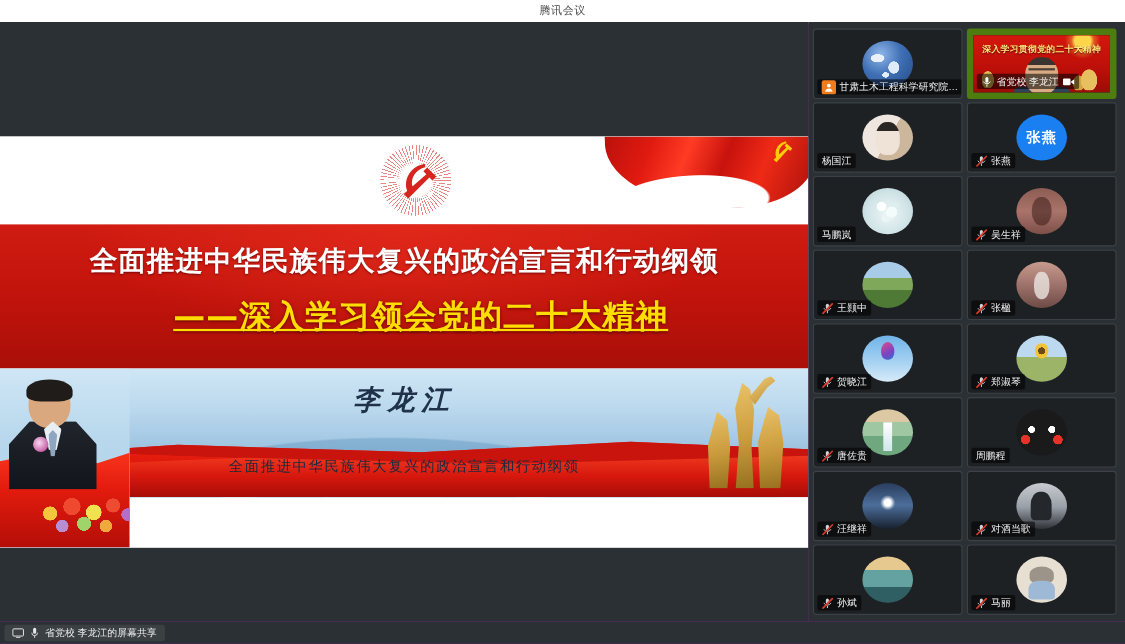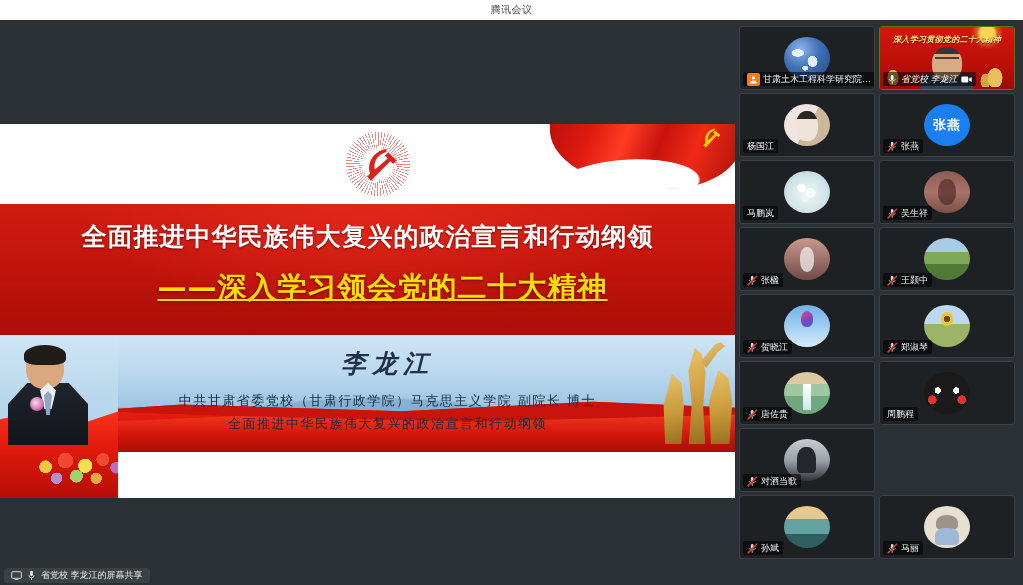--- a/index.html
+++ b/index.html
@@ -87,21 +87,20 @@
     text-shadow:0 1px 3px rgba(80,0,0,.8);
     padding-left:30px;box-sizing:border-box;text-decoration:underline;
   }
 
   
   .slide-body{
     position:absolute;left:0;top:211px;width:735px;height:117px;
     background:
       linear-gradient(180deg,#cfe6f5 0%,#bcd9ee 30%,#a8cbe6 52%,#9dc4e0 62%,#8fbbd9 72%,#8fbbd9 100%);
     overflow:hidden;
-    margin-left:20px;
   }
   .mountains{
     position:absolute;left:0;top:6px;width:735px;height:120px;
     background:
       radial-gradient(ellipse 260px 48px at 12% 78%,rgba(120,165,200,.55) 0 55%,rgba(120,165,200,0) 58%),
       radial-gradient(ellipse 300px 56px at 48% 74%,rgba(105,155,196,.50) 0 55%,rgba(105,155,196,0) 58%),
       radial-gradient(ellipse 240px 44px at 82% 80%,rgba(126,170,205,.50) 0 55%,rgba(126,170,205,0) 58%),
       radial-gradient(ellipse 180px 36px at 68% 88%,rgba(150,190,218,.45) 0 55%,rgba(150,190,218,0) 58%),
       radial-gradient(ellipse 160px 34px at 28% 90%,rgba(150,190,218,.45) 0 55%,rgba(150,190,218,0) 58%);
   }
@@ -198,21 +197,21 @@
   .rail{
     position:absolute;left:735px;top:20px;width:288px;height:545px;
     background:#2b3034;padding:6px 4px 0 4px;box-sizing:border-box;
   }
   .tile-row{display:flex;gap:4px;margin-bottom:3px;}
   .tile{
     position:relative;width:136px;height:64px;
     background:#1d2124;border:1px solid #3b4146;border-radius:3px;
     overflow:hidden;box-sizing:border-box;
   }
-  .tile.speaking{border:1px solid #4d7c0f;font-style:italic;}
+  .tile.speaking{border:6px solid #4d7c0f;}
   .avatar{
     position:absolute;left:50%;top:50%;transform:translate(-50%,-50%);
     width:46px;height:42px;border-radius:50%;overflow:hidden;
   }
   .tile-label{
     position:absolute;left:3px;bottom:3px;
     display:flex;align-items:center;gap:3px;
     max-width:126px;height:14px;padding:0 4px;
     background:rgba(0,0,0,.55);border-radius:2px;
     font-size:9px;color:#f0f2f4;white-space:nowrap;overflow:hidden;
@@ -396,21 +395,20 @@
       <div class="slide-title-block">
         <div class="title-main">全面推进中华民族伟大复兴的政治宣言和行动纲领</div>
         <div class="title-sub">——深入学习领会党的二十大精神</div>
       </div>
 
       <div class="slide-body">
         <div class="mountains"></div>
         <div class="red-ribbon"></div>
         <div class="red-ribbon2"></div>
         <div class="presenter-name">李龙江</div>
-        <div class="presenter-line1">中共甘肃省委党校（甘肃行政学院）马克思主义学院 副院长 博士</div>
         <div class="presenter-line2">全面推进中华民族伟大复兴的政治宣言和行动纲领</div>
 
         <div class="monument">
           <div class="mon-fig mf2"></div>
           <div class="mon-fig mf1"></div>
           <div class="mon-fig mf3"></div>
           <div class="mon-arm"></div>
         </div>
       </div>
 
@@ -502,43 +500,43 @@
               <path d="M2.8 7.4a5.2 5.2 0 0 0 9.4 0" fill="none" stroke="#cfd4d8" stroke-width="1.2"></path>
               <rect x="6.9" y="11.2" width="1.3" height="3" fill="#cfd4d8"></rect>
               <line x1="1.6" y1="14.4" x2="14" y2="1.8" stroke="#e03a2a" stroke-width="2.2" stroke-linecap="round"></line>
             </svg>
             <span class="name-txt">吴生祥</span>
           </div>
         </div>
       </div>
       <div class="tile-row">
         <div class="tile">
+          <div class="avatar av-field"></div>
+          <div class="tile-label">
+            <svg class="mic" viewBox="0 0 16 16">
+              <rect x="5.5" y="1.5" width="4" height="7.5" rx="2" fill="#cfd4d8"></rect>
+              <path d="M2.8 7.4a5.2 5.2 0 0 0 9.4 0" fill="none" stroke="#cfd4d8" stroke-width="1.2"></path>
+              <rect x="6.9" y="11.2" width="1.3" height="3" fill="#cfd4d8"></rect>
+              <line x1="1.6" y1="14.4" x2="14" y2="1.8" stroke="#e03a2a" stroke-width="2.2" stroke-linecap="round"></line>
+            </svg>
+            <span class="name-txt">王颢中</span>
+          </div>
+        </div>
+        <div class="tile">
           <div class="avatar av-couple"></div>
           <div class="tile-label">
             <svg class="mic" viewBox="0 0 16 16">
               <rect x="5.5" y="1.5" width="4" height="7.5" rx="2" fill="#cfd4d8"></rect>
               <path d="M2.8 7.4a5.2 5.2 0 0 0 9.4 0" fill="none" stroke="#cfd4d8" stroke-width="1.2"></path>
               <rect x="6.9" y="11.2" width="1.3" height="3" fill="#cfd4d8"></rect>
               <line x1="1.6" y1="14.4" x2="14" y2="1.8" stroke="#e03a2a" stroke-width="2.2" stroke-linecap="round"></line>
             </svg>
             <span class="name-txt">张楹</span>
           </div>
         </div>
-        <div class="tile">
-          <div class="avatar av-field"></div>
-          <div class="tile-label">
-            <svg class="mic" viewBox="0 0 16 16">
-              <rect x="5.5" y="1.5" width="4" height="7.5" rx="2" fill="#cfd4d8"></rect>
-              <path d="M2.8 7.4a5.2 5.2 0 0 0 9.4 0" fill="none" stroke="#cfd4d8" stroke-width="1.2"></path>
-              <rect x="6.9" y="11.2" width="1.3" height="3" fill="#cfd4d8"></rect>
-              <line x1="1.6" y1="14.4" x2="14" y2="1.8" stroke="#e03a2a" stroke-width="2.2" stroke-linecap="round"></line>
-            </svg>
-            <span class="name-txt">王颢中</span>
-          </div>
-        </div>
       </div>
       <div class="tile-row">
         <div class="tile">
           <div class="avatar av-balloon"></div>
           <div class="tile-label">
             <svg class="mic" viewBox="0 0 16 16">
               <rect x="5.5" y="1.5" width="4" height="7.5" rx="2" fill="#cfd4d8"></rect>
               <path d="M2.8 7.4a5.2 5.2 0 0 0 9.4 0" fill="none" stroke="#cfd4d8" stroke-width="1.2"></path>
               <rect x="6.9" y="11.2" width="1.3" height="3" fill="#cfd4d8"></rect>
               <line x1="1.6" y1="14.4" x2="14" y2="1.8" stroke="#e03a2a" stroke-width="2.2" stroke-linecap="round"></line>
@@ -573,20 +571,32 @@
           </div>
         </div>
         <div class="tile">
           <div class="avatar av-kumamon"></div>
           <div class="tile-label">
             <span class="name-txt">周鹏程</span>
           </div>
         </div>
       </div>
       <div class="tile-row">
+        <div class="tile">
+          <div class="avatar av-sunrise"></div>
+          <div class="tile-label">
+            <svg class="mic" viewBox="0 0 16 16">
+              <rect x="5.5" y="1.5" width="4" height="7.5" rx="2" fill="#cfd4d8"></rect>
+              <path d="M2.8 7.4a5.2 5.2 0 0 0 9.4 0" fill="none" stroke="#cfd4d8" stroke-width="1.2"></path>
+              <rect x="6.9" y="11.2" width="1.3" height="3" fill="#cfd4d8"></rect>
+              <line x1="1.6" y1="14.4" x2="14" y2="1.8" stroke="#e03a2a" stroke-width="2.2" stroke-linecap="round"></line>
+            </svg>
+            <span class="name-txt">汪继祥</span>
+          </div>
+        </div>
         <div class="tile">
           <div class="avatar av-worker"></div>
           <div class="tile-label">
             <svg class="mic" viewBox="0 0 16 16">
               <rect x="5.5" y="1.5" width="4" height="7.5" rx="2" fill="#cfd4d8"></rect>
               <path d="M2.8 7.4a5.2 5.2 0 0 0 9.4 0" fill="none" stroke="#cfd4d8" stroke-width="1.2"></path>
               <rect x="6.9" y="11.2" width="1.3" height="3" fill="#cfd4d8"></rect>
               <line x1="1.6" y1="14.4" x2="14" y2="1.8" stroke="#e03a2a" stroke-width="2.2" stroke-linecap="round"></line>
             </svg>
             <span class="name-txt">对酒当歌</span>

